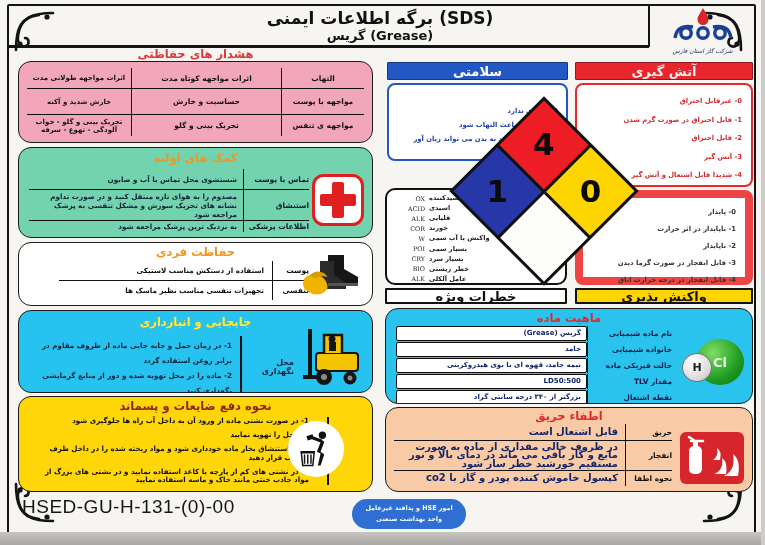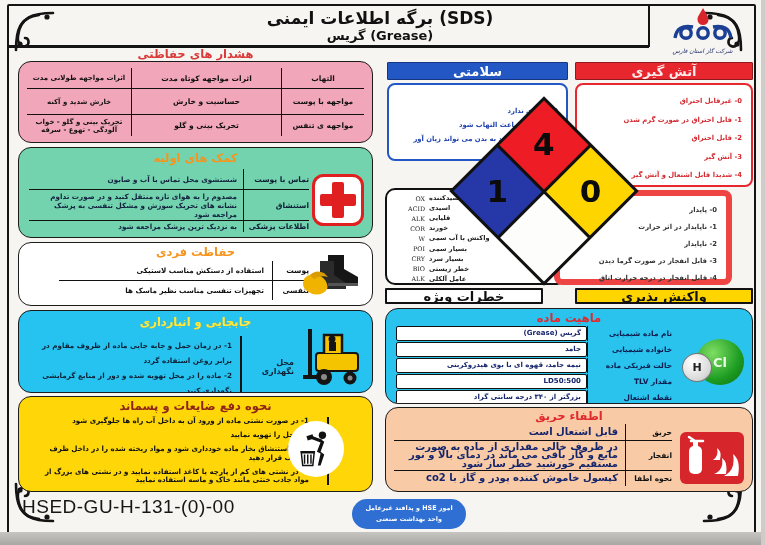--- a/index.html
+++ b/index.html
@@ -79,22 +79,22 @@
   .health-list{position:absolute;inset:4px 8px;direction:rtl;font-size:6.8px;font-weight:bold;color:#1b3fae;line-height:14.2px;text-align:right;margin-top:15px;}
   .flam-bar{left:575px;top:62px;width:178px;background:#e8262d;color:#ffecec;border:1.5px solid #90191d;}
   .flam-box{left:575px;top:83px;width:178px;height:104px;background:#fff;border:2px solid #e8262d;border-radius:8px;box-sizing:border-box;}
   .flam-list{position:absolute;inset:7px 9px;direction:rtl;font-size:6.8px;font-weight:bold;color:#d42b30;line-height:18.5px;text-align:right;}
 
   .special-box{left:385px;top:188px;width:182px;height:97px;background:#fff;border:2.2px solid #111;border-radius:10px;box-sizing:border-box;z-index:1;}
   .sp-legend{position:absolute;left:8px;top:3px;width:126px;}
   .sp-row{display:flex;height:10.1px;align-items:center;}
   .sp-code{width:30px;text-align:right;font-family:"DejaVu Serif",serif;font-size:6.3px;color:#222;}
   .sp-label{flex:1;direction:rtl;text-align:left;font-size:6.6px;font-weight:bold;color:#1d1d1d;padding-left:4px;}
-  .special-bar{left:385px;top:288px;width:158px;height:16px;background:#fff;border:2px solid #111;color:#111;z-index:6;}
-  .react-box{left:554px;top:190px;width:178px;height:95px;background:#fff;border:6px solid #ef4444;border-radius:8px;box-sizing:border-box;z-index:1;}
+  .special-bar{left:385px;top:288px;width:182px;height:16px;background:#fff;border:2px solid #111;color:#111;z-index:6;}
+  .react-box{left:575px;top:190px;width:178px;height:95px;background:#fff;border:8px solid #ef4444;border-radius:8px;box-sizing:border-box;z-index:1;}
   .react-list{position:absolute;inset:6px 9px;direction:rtl;font-size:6.8px;font-weight:bold;color:#333;line-height:17px;text-align:right;}
   .react-bar{left:575px;top:288px;width:178px;height:16px;background:#ffd500;border:2px solid #111;color:#111;z-index:6;}
 
   .diamond{left:477px;top:124px;width:134px;height:134px;background:#111;display:grid;grid-template-columns:1fr 1fr;grid-template-rows:1fr 1fr;gap:3px;padding:3px;box-sizing:border-box;transform:rotate(45deg);z-index:5;}
   .dcell{display:flex;align-items:center;justify-content:center;}
   .d-red{background:#ee1c25;}
   .d-yellow{background:#ffd500;}
   .d-blue{background:#2637a8;}
   .d-white{background:#fdfdfb;}
   .dnum{transform:rotate(-45deg);font-size:31px;font-weight:bold;color:#0b0b0b;font-family:"DejaVu Sans",sans-serif;}

